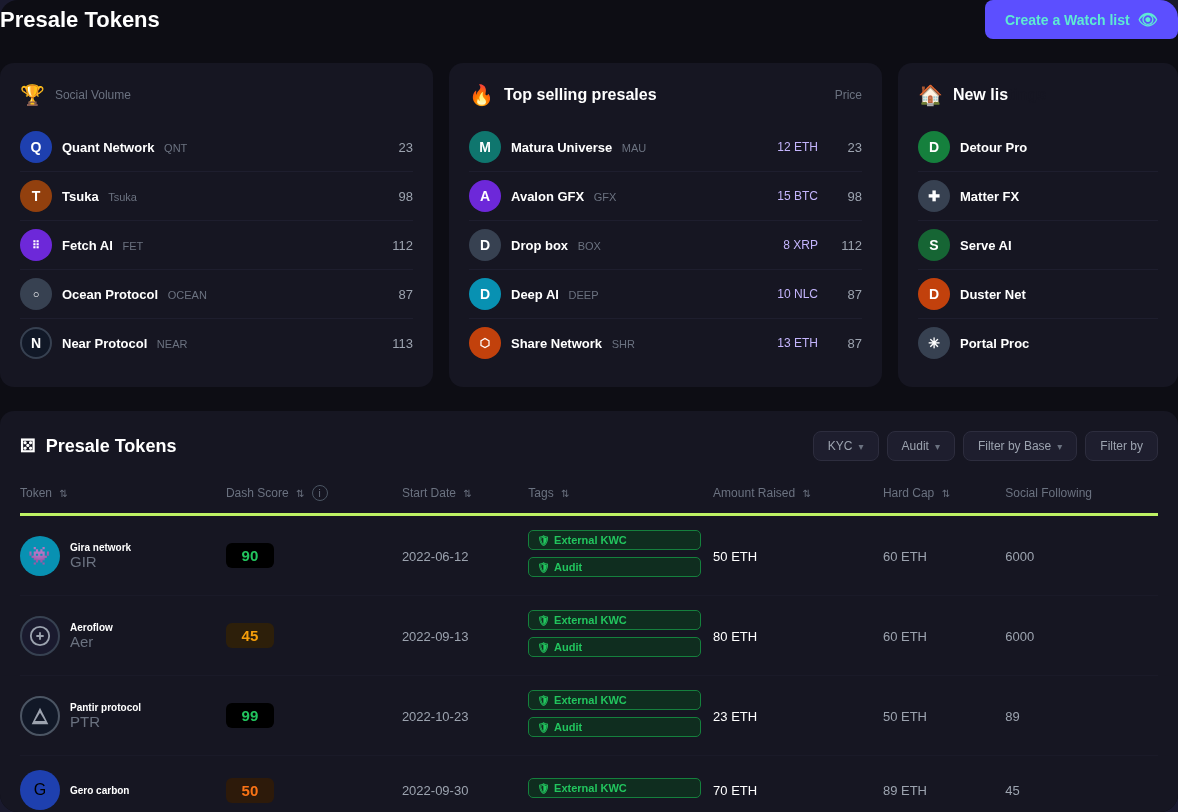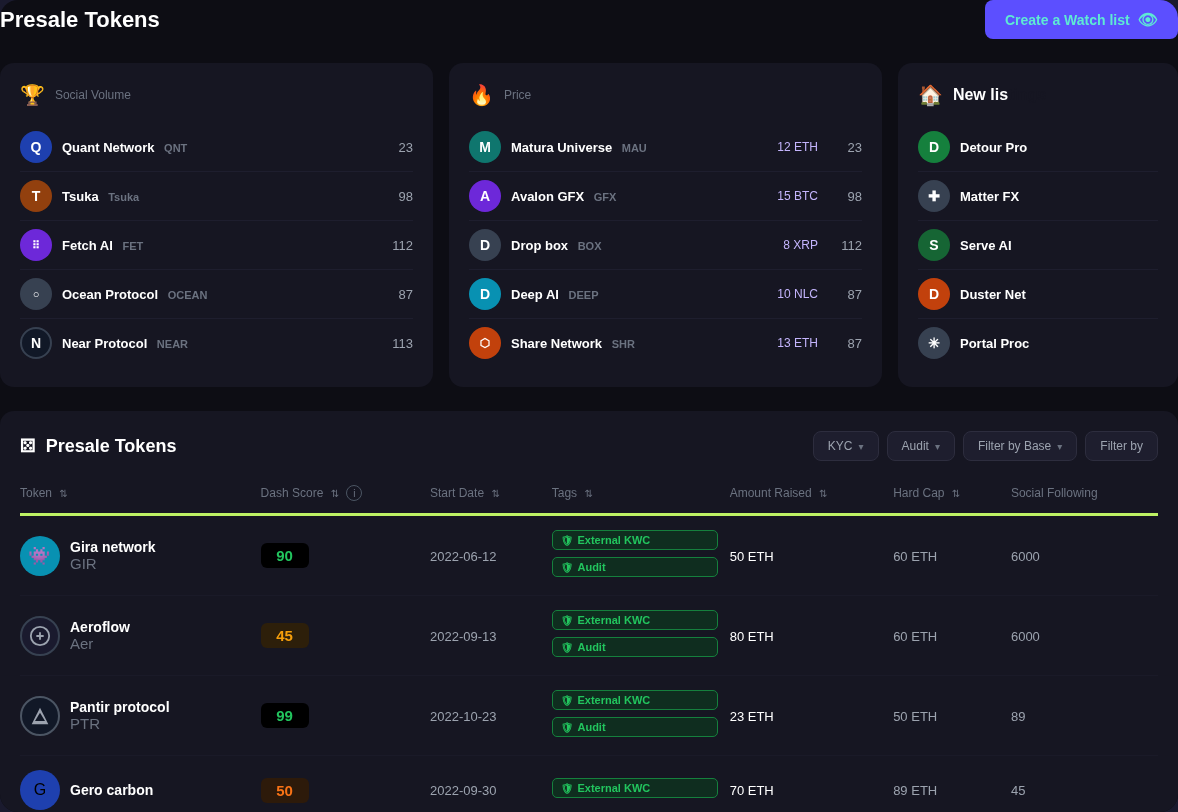--- a/index.html
+++ b/index.html
@@ -103,21 +103,21 @@
     .token-name {
       color: #fff;
       font-size: 13px;
       font-weight: 600;
       flex: 1;
     }
     .token-symbol {
       color: #6b7280;
       font-size: 11px;
       margin-left: 6px;
-      font-weight: 700;
+      font-weight: 400;
     }
     .token-price {
       color: #c4b5fd;
       font-size: 12px;
       margin-left: auto;
       margin-right: 12px;
     }
     .token-volume {
       color: #9ca3af;
       font-size: 13px;
@@ -201,21 +201,21 @@
     .table-avatar {
       width: 40px;
       height: 40px;
       border-radius: 50%;
       display: flex;
       align-items: center;
       justify-content: center;
       font-size: 16px;
       flex-shrink: 0;
     }
-    .table-token-name { color: #fff; font-size: 14px; font-weight: 600; }
+    .table-token-name { color: #fff; font-size: 10px; font-weight: 600; }
     .table-token-symbol { color: #6b7280; font-size: 15px; }
 
     .dash-score {
       display: inline-block;
       padding: 4px 12px;
       border-radius: 6px;
       font-size: 15px;
       font-weight: 700;
       min-width: 48px;
       text-align: center;
@@ -316,20 +316,21 @@
           <div class="token-avatar av-dark" style="border:2px solid #374151;">N</div>
           <span class="token-name">Near Protocol <span class="token-symbol">NEAR</span></span>
           <span class="token-volume">113</span>
         </div>
       </div>
     </div>
 
     <div class="panel">
       <div class="panel-header">
         <span class="panel-icon">🔥</span>
+        <span class="panel-title">Top selling presales</span>
         <span class="panel-subtitle">Price</span>
       </div>
       <div>
         <div class="token-row">
           <div class="token-avatar av-teal">M</div>
           <span class="token-name">Matura Universe <span class="token-symbol">MAU</span></span>
           <span class="token-price">12 ETH</span>
           <span class="token-volume">23</span>
         </div>
         <div class="token-row">

